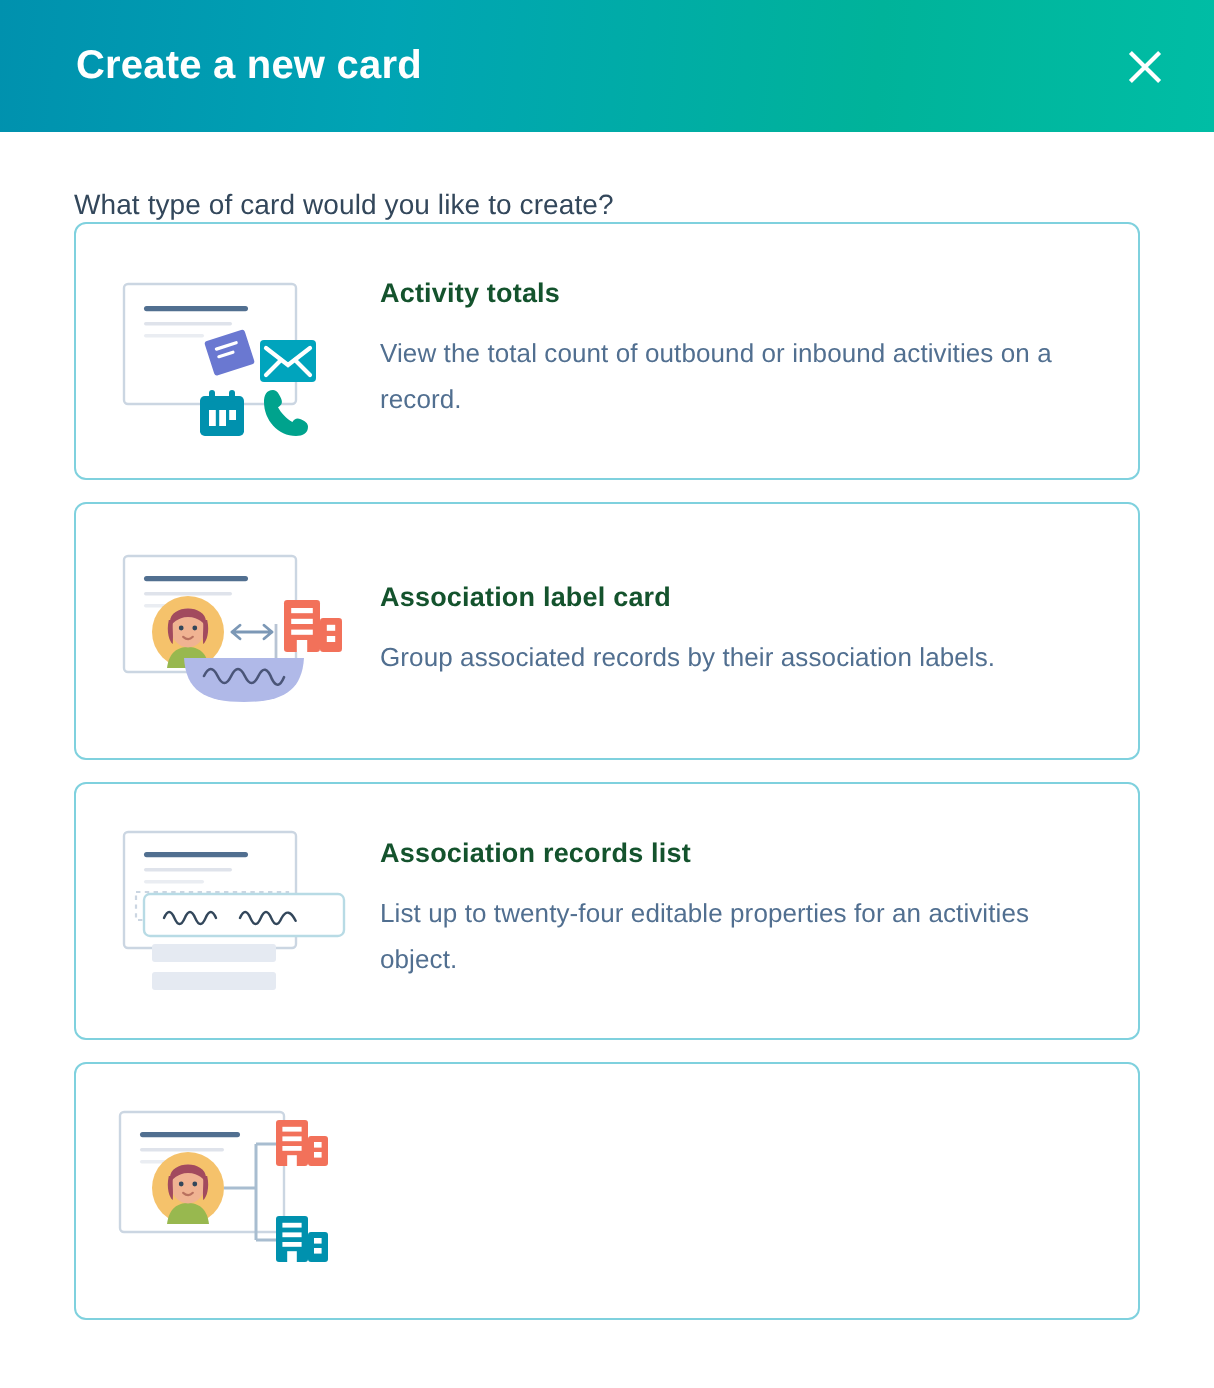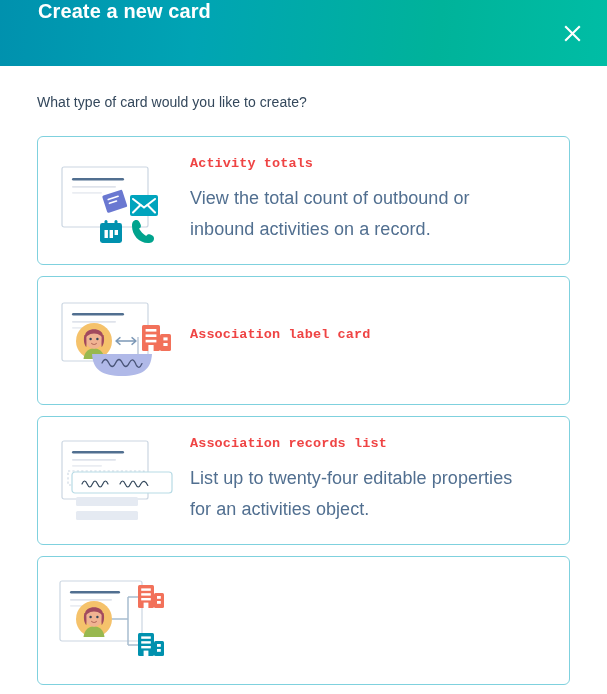--- a/index.html
+++ b/index.html
@@ -15,20 +15,21 @@
     background: #ffffff;
     color: #33475b;
   }
 
   
   .modal-header {
     position: relative;
     height: 66px;
     background: linear-gradient(95deg, #0091ae 0%, #00a4b4 32%, #00b39a 72%, #00bda5 100%);
     display: flex;
+    align-items: center;
     padding: 0 20px 0 38px;
   }
   .modal-title {
     font-size: 20px;
     font-weight: bold;
     color: #ffffff;
     letter-spacing: 0.1px;
   }
   .close-button {
     position: absolute;
@@ -49,21 +50,21 @@
   
   .modal-body {
     padding: 28px 37px 0 37px;
     background: #ffffff;
     height: calc(694px - 66px);
     overflow: hidden;
   }
   .prompt {
     font-size: 14px;
     color: #33475b;
-    margin-bottom: 26px;
+    margin-bottom: 1px;
     letter-spacing: 0.05px;
   }
 
   
   .option-list { display: flex; flex-direction: column; gap: 11px; }
 
   .option-card {
     display: flex;
     align-items: center;
     border: 1px solid #7fd1de;
@@ -80,27 +81,26 @@
     height: 96px;
     position: relative;
     margin-right: 10px;
   }
   .option-illustration svg { display: block; }
 
   .option-text { padding-right: 6px; }
   .option-name {
     font-size: 13.5px;
     font-weight: bold;
-    color: #ef4444;
+    color: #14532d;
     margin-bottom: 12px;
     letter-spacing: 0.1px;
-    font-family: Liberation Mono, monospace;
   }
   .option-desc {
-    font-size: 18px;
+    font-size: 13px;
     color: #516f90;
     line-height: 1.75;
     letter-spacing: 0.05px;
     max-width: 345px;
   }
 </style>
 </head>
 <body>
 
 <div class="modal-header">
@@ -201,20 +201,21 @@
           </g>
 
           <g transform="translate(38,61)">
             <path d="M0 0 L60 0 C59 16 50 22 30 22 C10 22 1 16 0 0 Z" fill="#b0b9e8"></path>
             <path d="M10 9 q3.4 -7 6.8 0 q3.4 7 6.8 0 q3.4 -7 6.8 0 q3.4 7 6.8 0 q3.4 -7 6.8 1.6 q3 6 6 -1" stroke="#4a5578" stroke-width="1.3" fill="none" stroke-linecap="round"></path>
           </g>
         </svg>
       </div>
       <div class="option-text">
         <div class="option-name">Association label card</div>
+        <div class="option-desc">Group associated records by their association labels.</div>
       </div>
     </div>
 
     <div class="option-card">
       <div class="option-illustration">
         <svg width="126" height="96" viewBox="0 0 126 96" aria-hidden="true">
 
           <rect x="8" y="8" width="86" height="58" rx="2" fill="#ffffff" stroke="#cbd6e2" stroke-width="1.2"></rect>
           <rect x="18" y="18" width="52" height="2.6" rx="1.3" fill="#516f90"></rect>
           <rect x="18" y="26" width="44" height="1.7" rx="0.85" fill="#dfe3eb"></rect>

